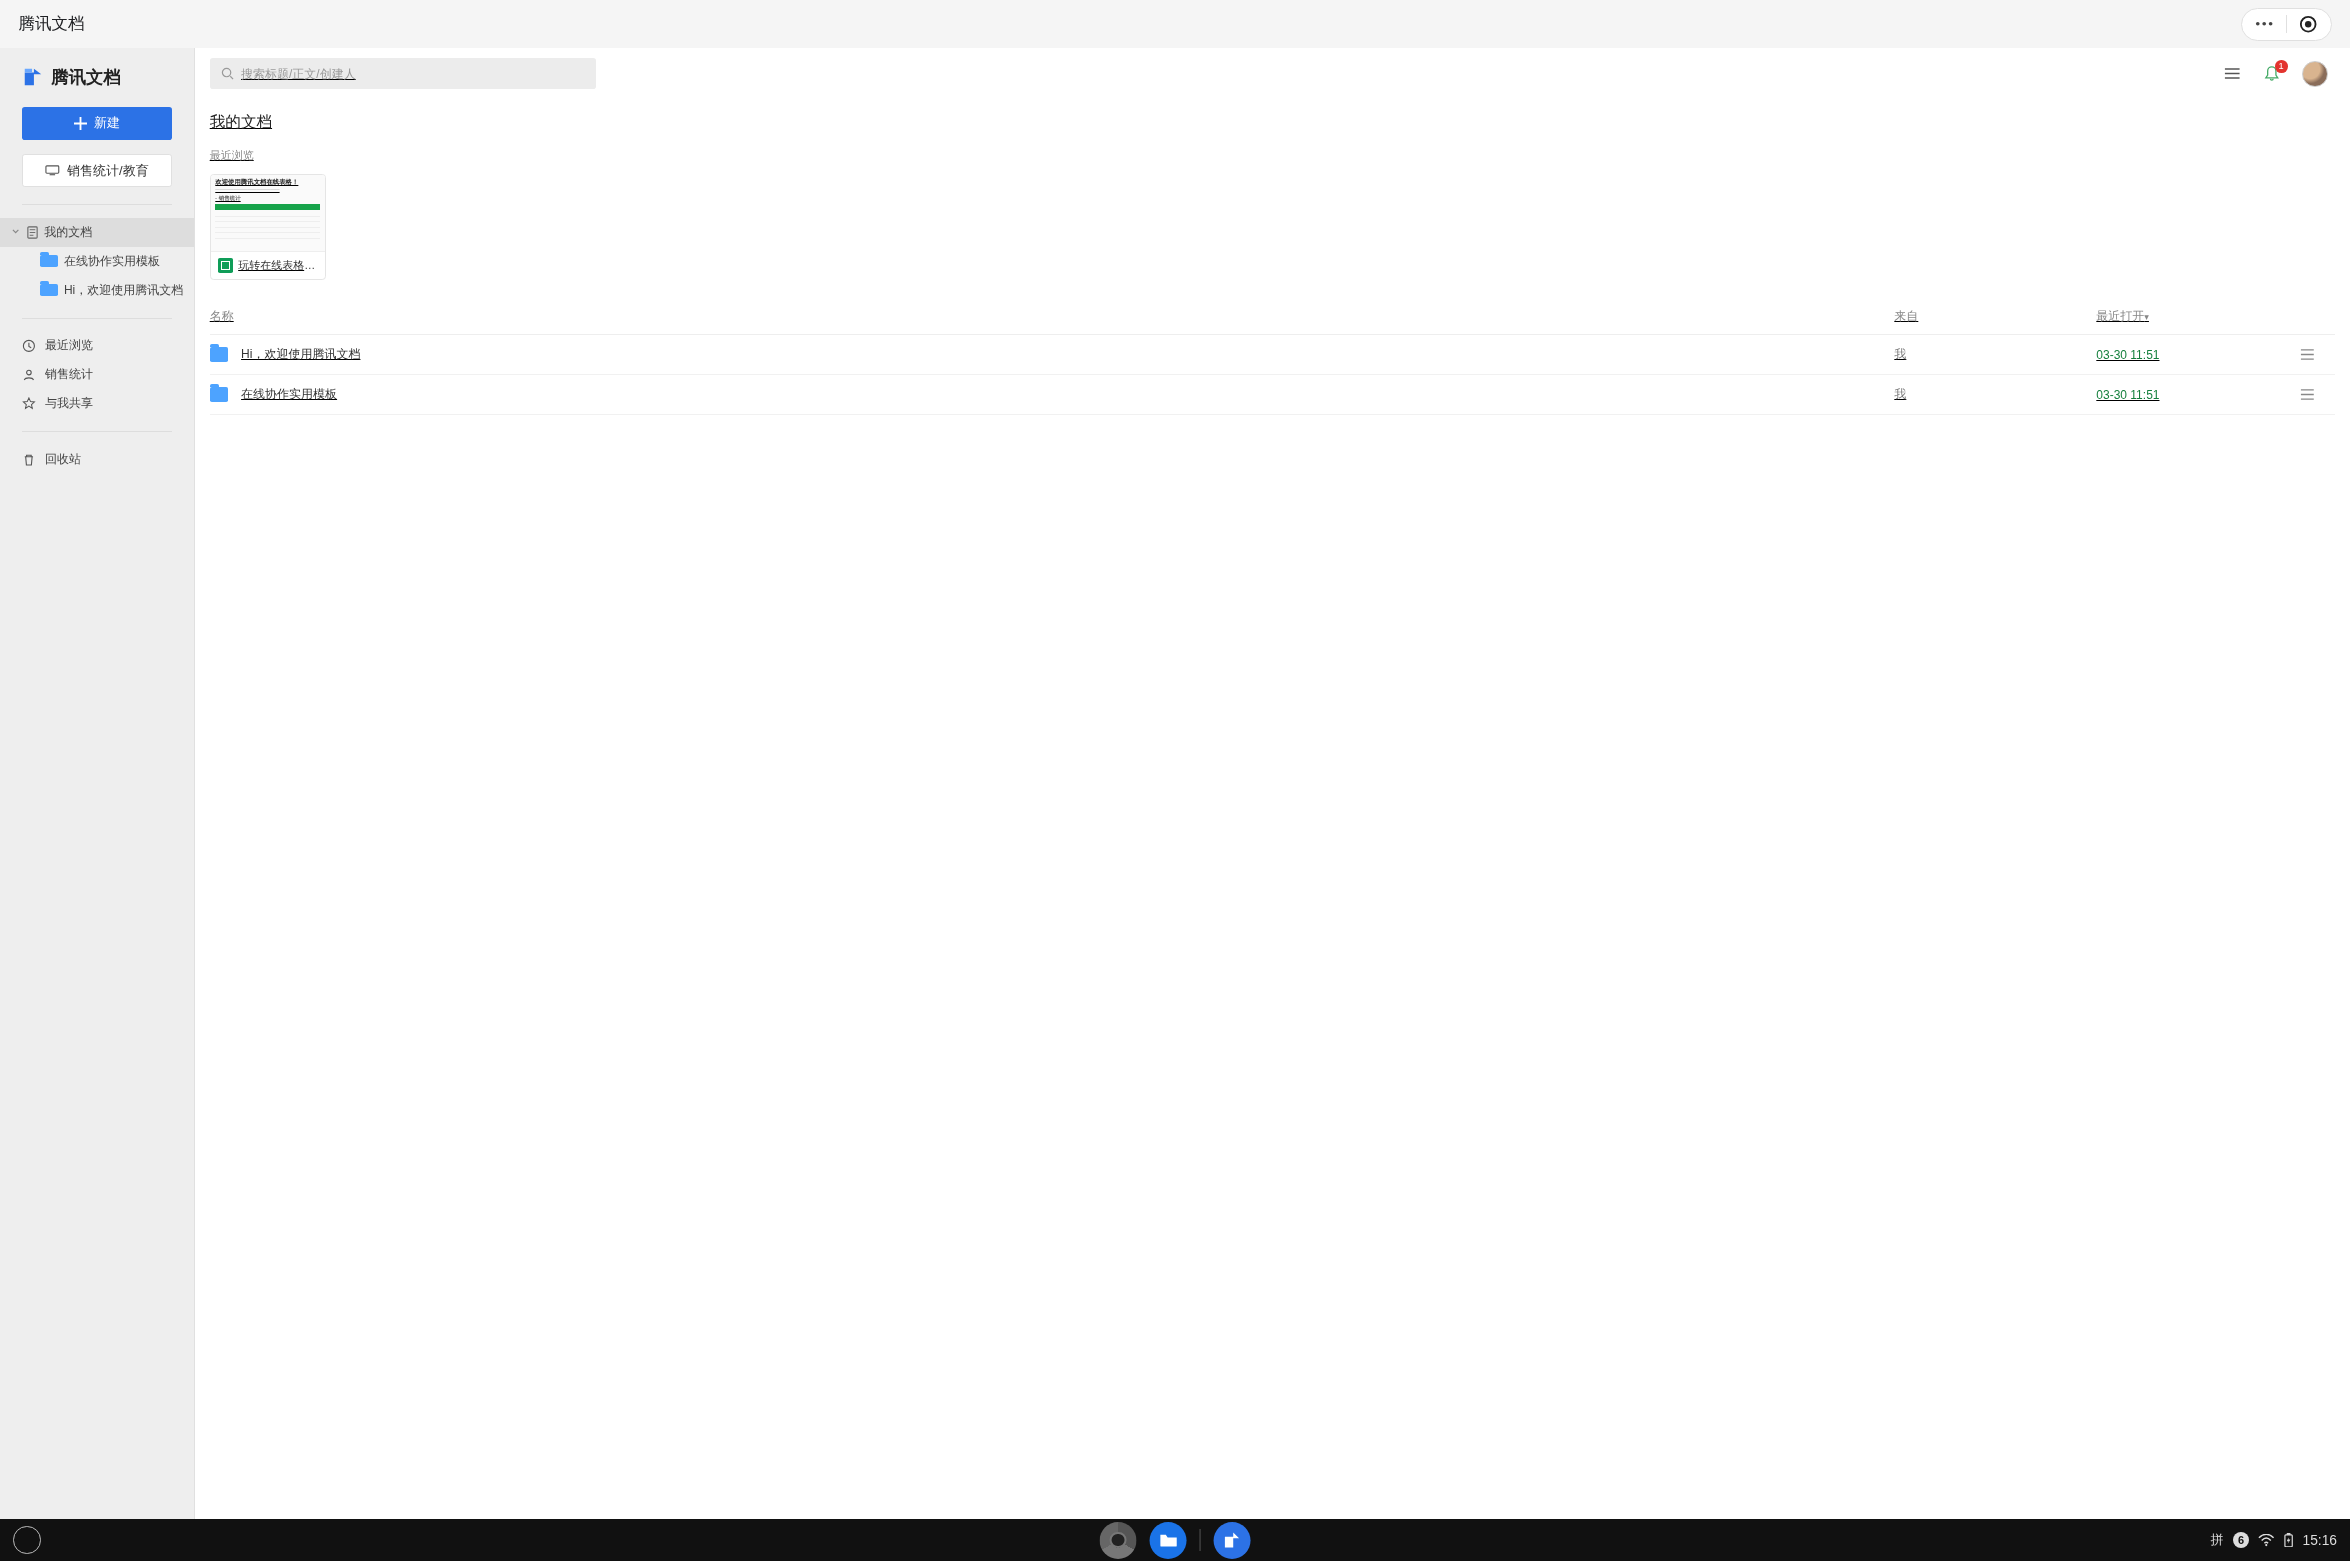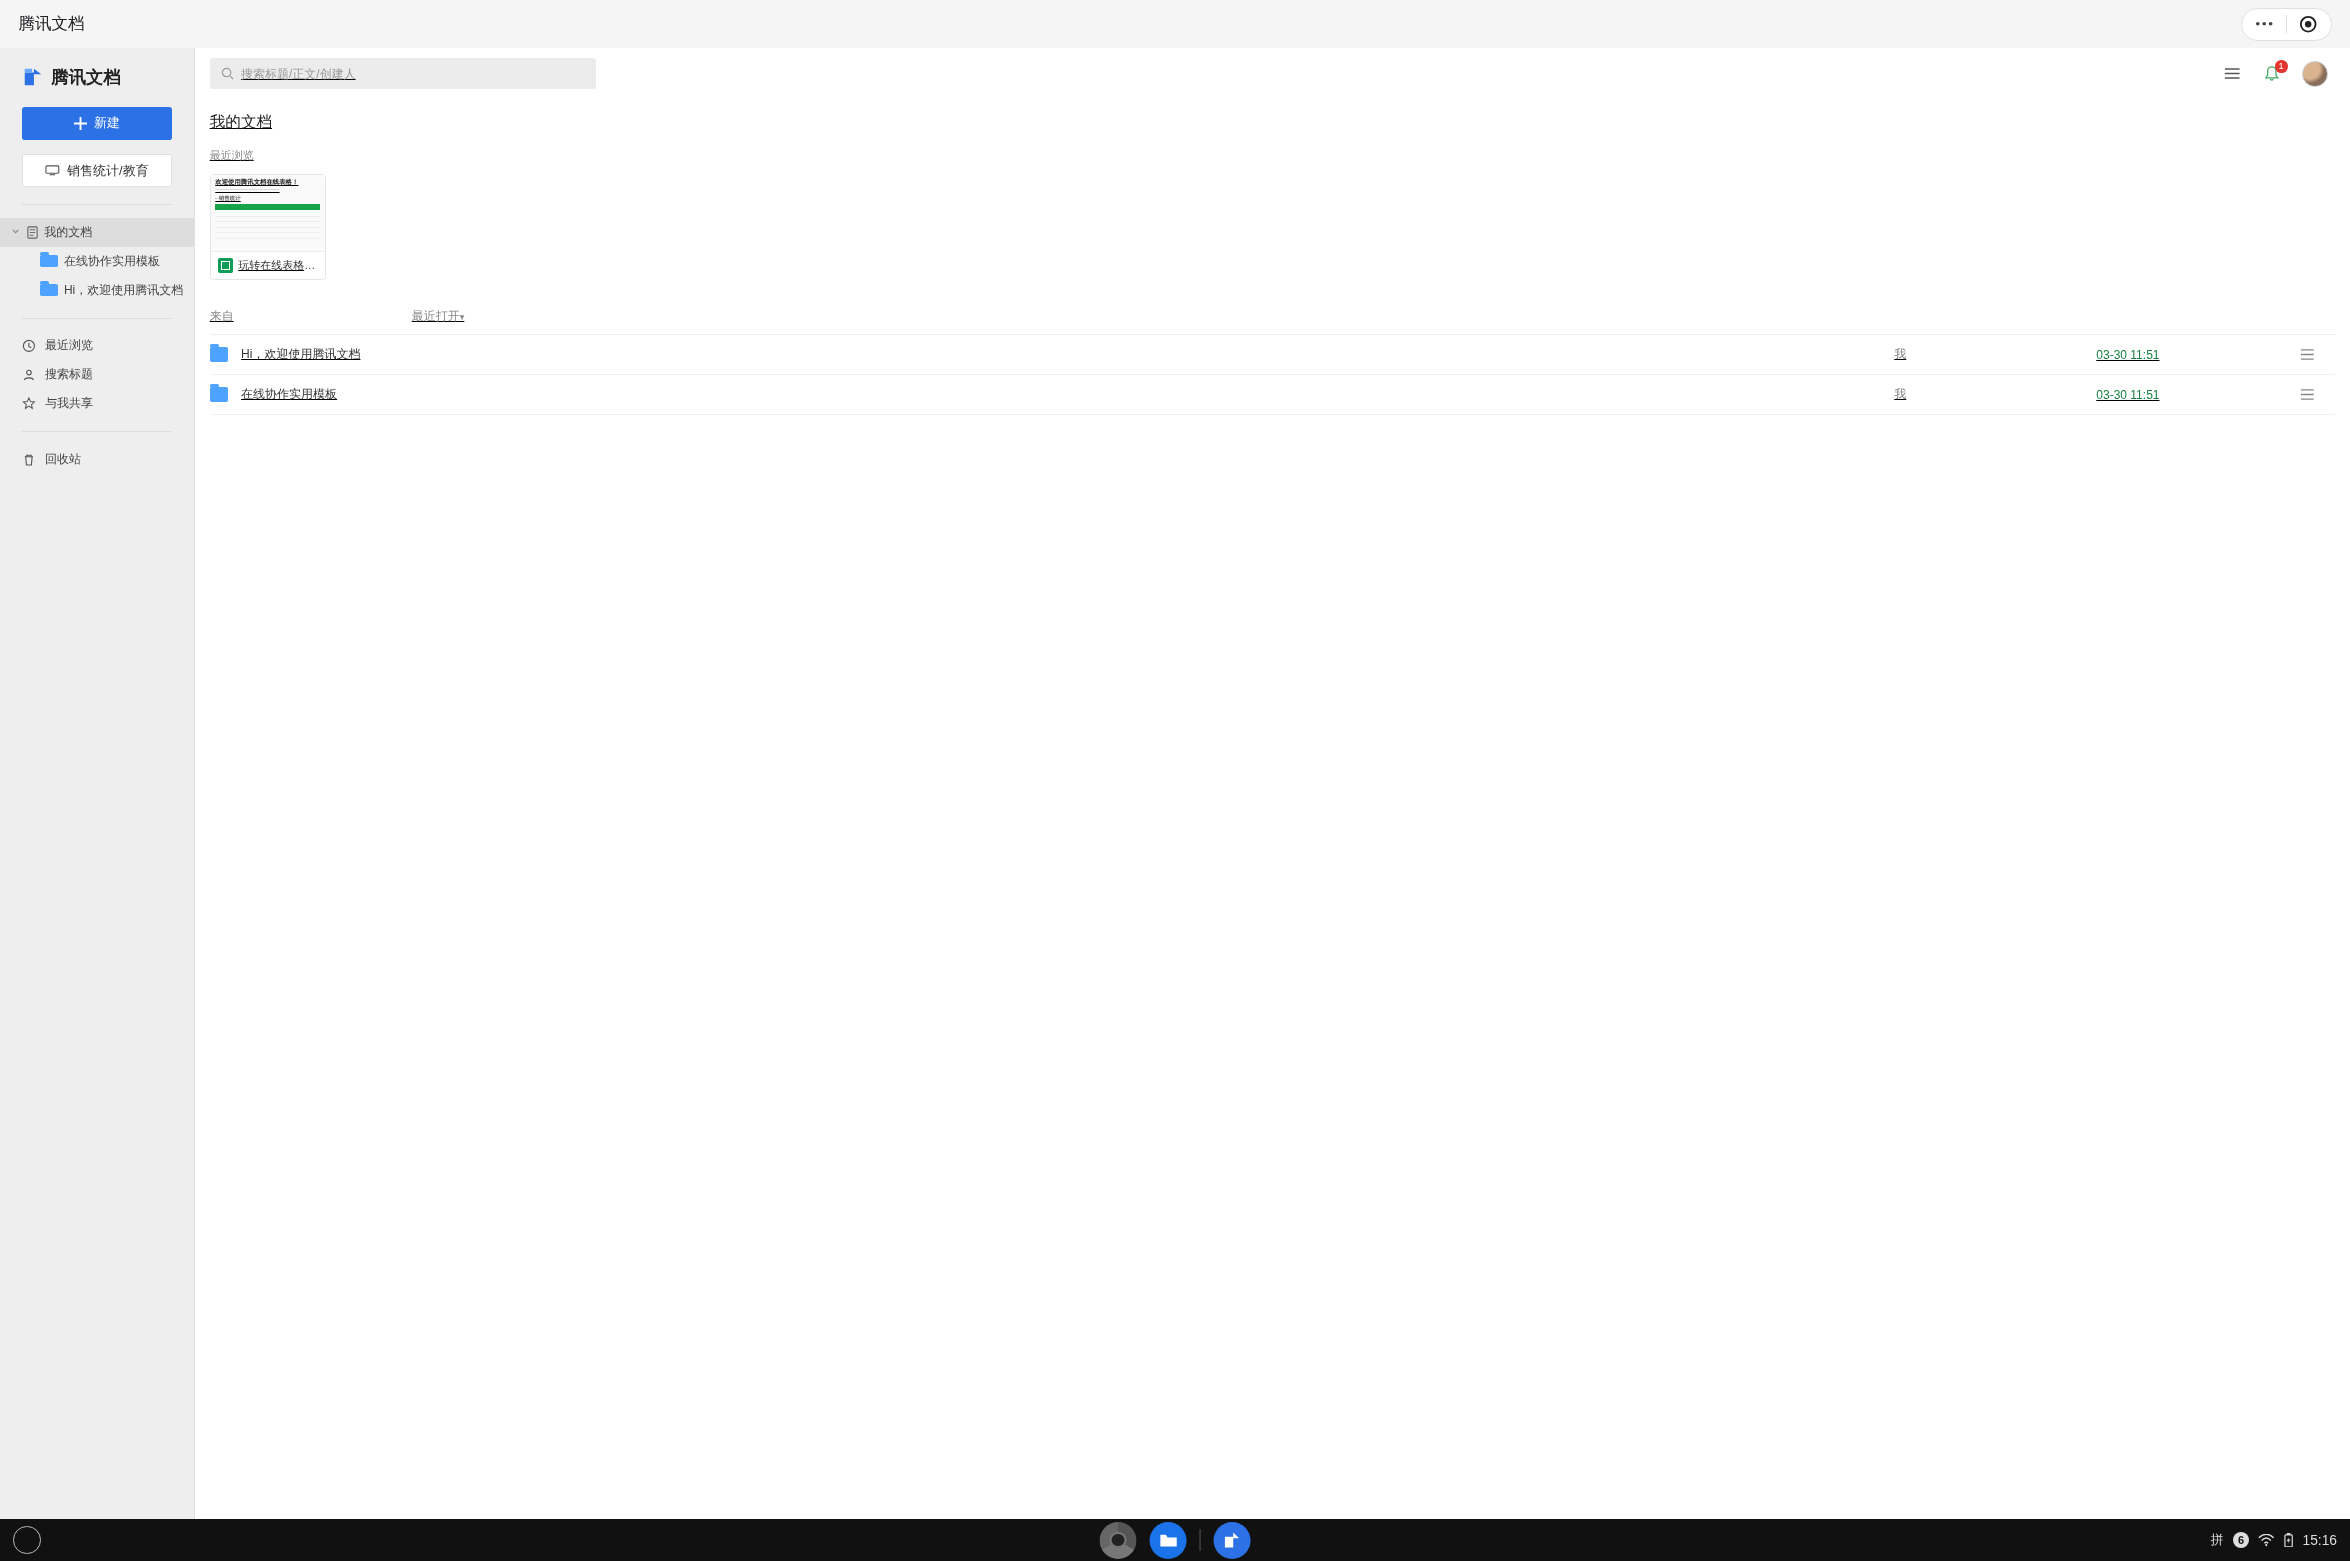--- a/index.html
+++ b/index.html
@@ -179,21 +179,21 @@
             <circle cx="7.5" cy="7.5" r="6" fill="none" stroke="#555" stroke-width="1.2"></circle>
             <path d="M7.5 4v4l2.5 1.5" fill="none" stroke="#555" stroke-width="1.2"></path>
           </svg>
         <span>最近浏览</span>
       </div>
       <div class="nav-item">
         <svg width="13.8" height="13.8" viewBox="0 0 15 15">
             <circle cx="7.5" cy="5" r="2.5" fill="none" stroke="#555" stroke-width="1.2"></circle>
             <path d="M2.5 13c1-3 9-3 10 0" fill="none" stroke="#555" stroke-width="1.2"></path>
           </svg>
-        <span>搜索标题</span>
+        <span>销售统计</span>
       </div>
       <div class="nav-item">
         <svg width="13.8" height="13.8" viewBox="0 0 15 15">
             <path d="M7.5 1l1.8 4 4.2.4-3.2 2.9.9 4.2L7.5 10l-3.7 2.5.9-4.2L1.5 5.4l4.2-.4z" fill="none" stroke="#555" stroke-width="1.1"></path>
           </svg>
         <span>与我共享</span>
       </div>
     </div>
 
     <div class="side-sep"></div>
@@ -253,20 +253,21 @@
               <div class="thumb-row"></div>
           </div>
           <div class="meta">
             <span class="sheets-icon"></span>
             <span class="name">玩转在线表格-场…</span>
           </div>
         </div>
       </div>
 
       <div class="files-header">
+        <div class="col-name">名称</div>
         <div class="col-from">来自</div>
         <div class="col-time">
           <span>最近打开</span>
           <span class="sort-caret">▾</span>
         </div>
         <div class="col-actions"></div>
       </div>
 
       <div class="file-row">
         <div class="file-name">

